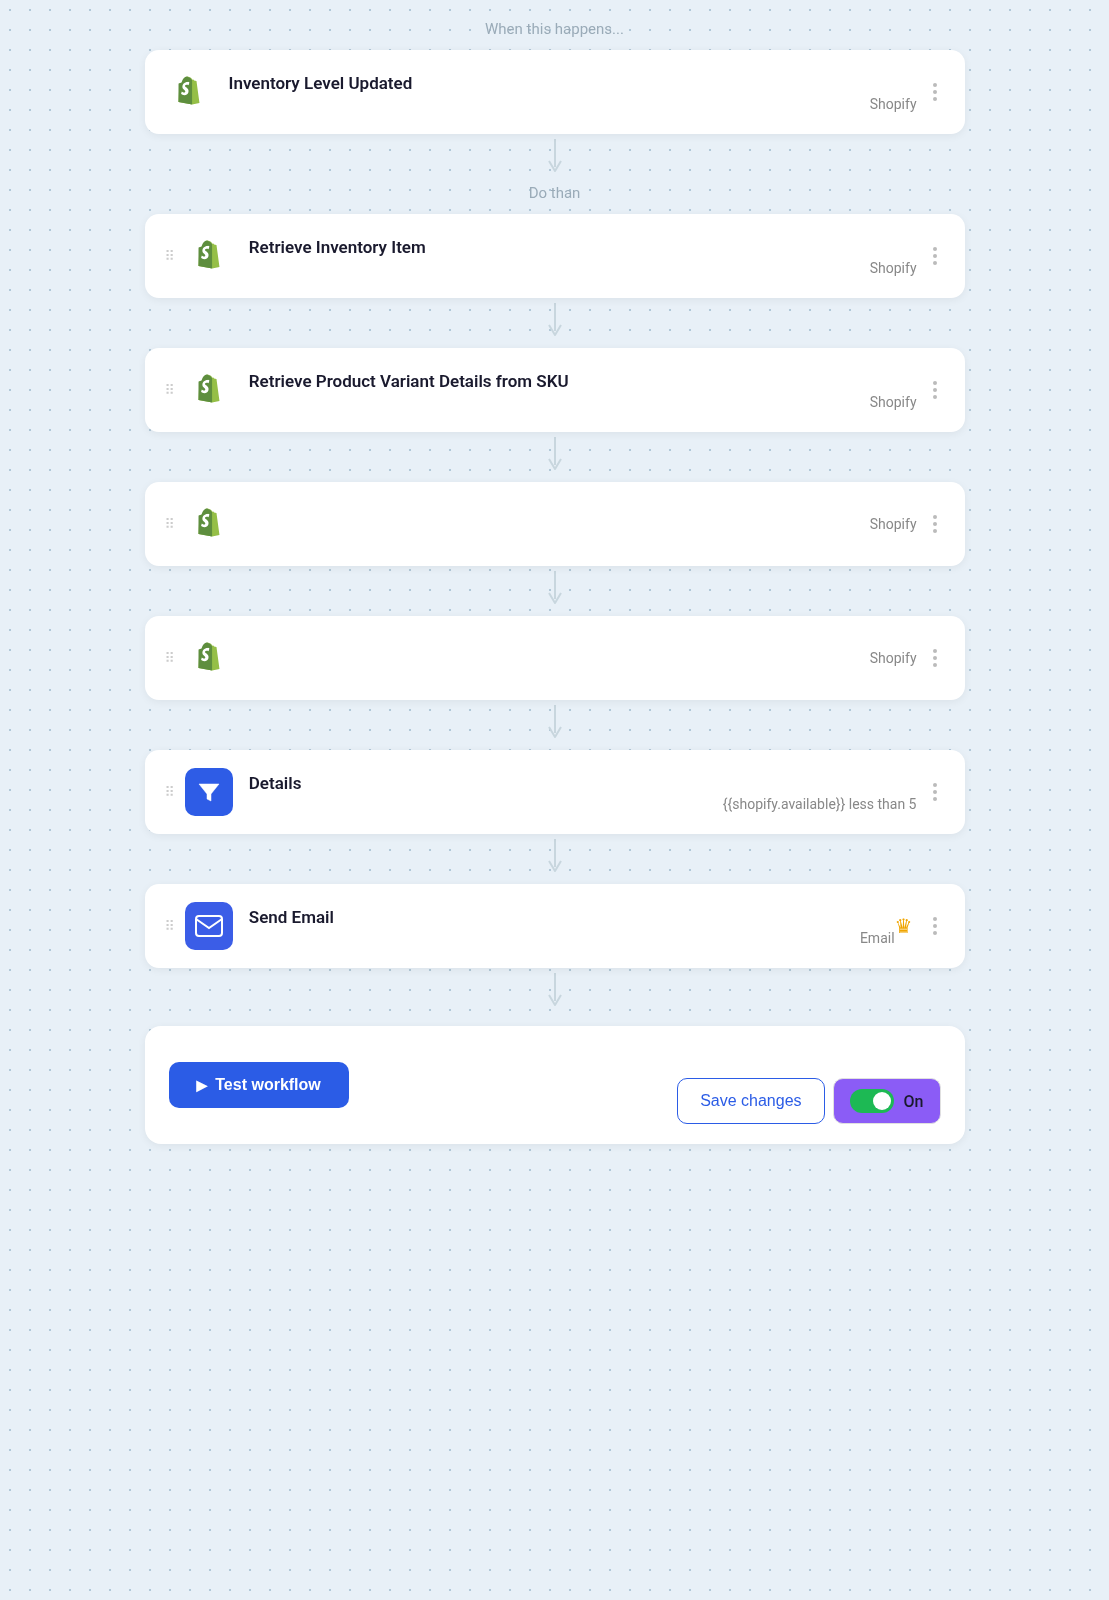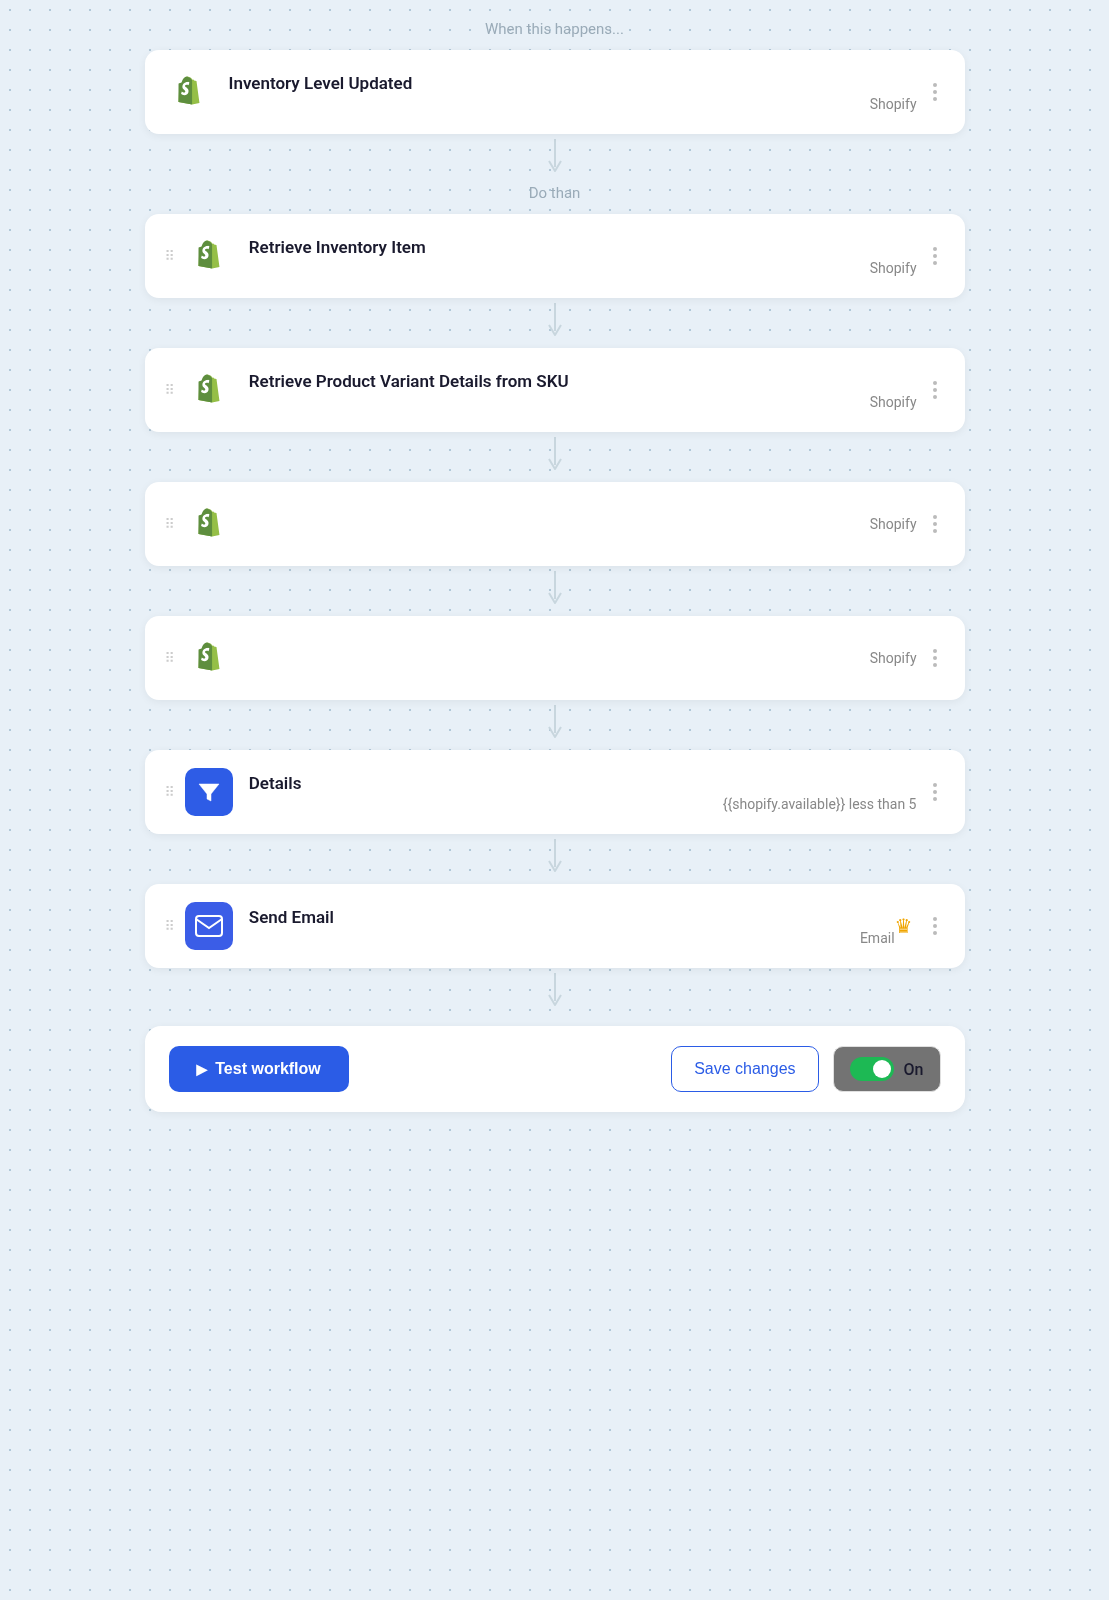--- a/index.html
+++ b/index.html
@@ -140,38 +140,39 @@
       gap: 8px;
     }
 
     .test-workflow-btn .play-icon {
       font-size: 14px;
     }
 
     .right-actions {
       display: flex;
       align-items: flex-start;
-      gap: 14px;
+      gap: 8px;
+      margin-top: 32px;
     }
 
     .save-changes-btn {
       background: transparent;
       color: #2b5ce6;
       border: 1.5px solid #2b5ce6;
       border-radius: 10px;
       padding: 13px 22px;
       font-size: 16px;
       font-weight: 500;
       cursor: pointer;
     }
 
     .toggle-container {
       display: flex;
       align-items: center;
-      background: #737373;
+      background: #8b5cf6;
       border: 1.5px solid #e0e0e0;
       border-radius: 10px;
       padding: 10px 16px;
       gap: 10px;
       cursor: pointer;
     }
 
     .toggle-switch {
       width: 44px;
       height: 24px;

